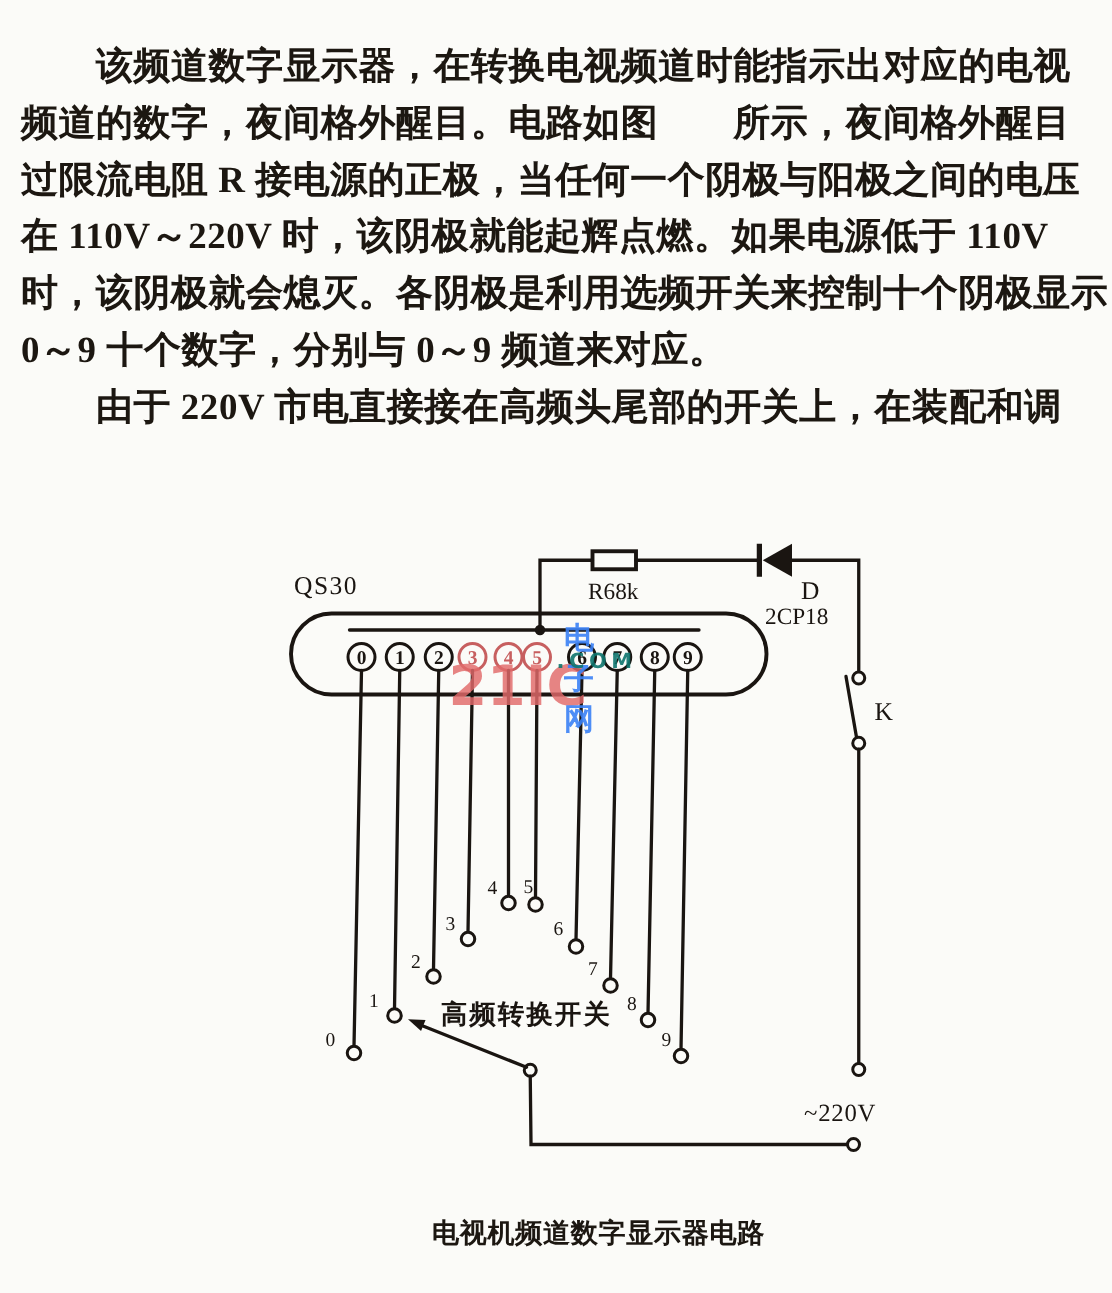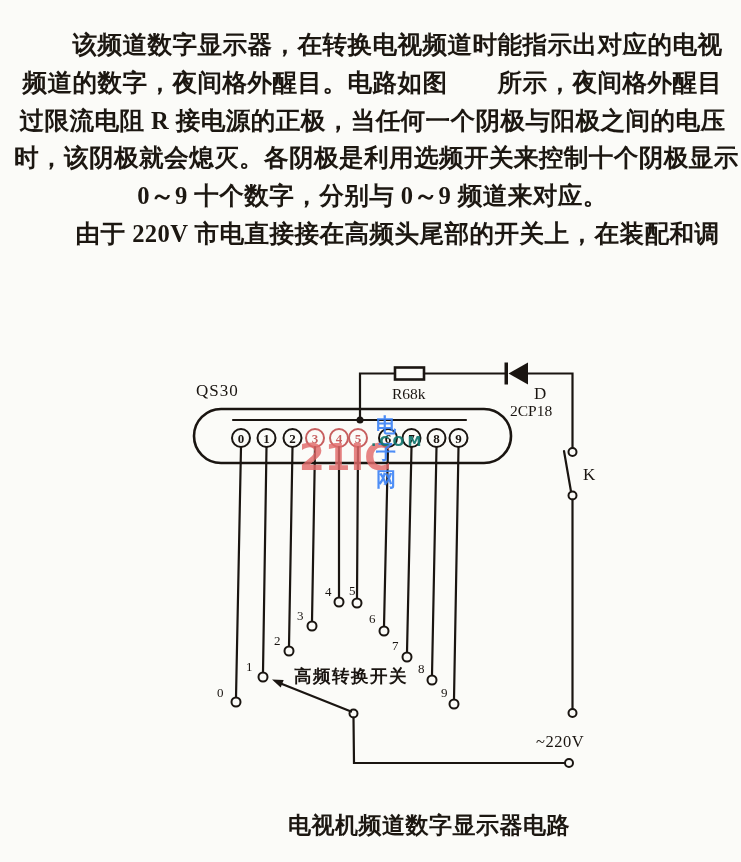--- a/index.html
+++ b/index.html
@@ -8,21 +8,20 @@
     background:#fbfbf8;
     font-family:"Liberation Serif","DejaVu Serif",serif;
     position:relative;overflow:hidden;
   }
   .page{position:absolute;inset:0;}
 
   
   .textblock{
     position:absolute;left:14px;top:26px;right:10px;
     color:#1c1711;
-    text-align:center;
   }
   .tline{
     font-size:24.6px;line-height:37.8px;height:37.8px;
     font-weight:600;white-space:nowrap;
     letter-spacing:0.4px;
   }
   .indent{padding-left:50px;}
 
   
   svg.diagram{position:absolute;left:0;top:0;}
@@ -55,33 +54,34 @@
   }
   .wm-small{
     position:absolute;left:371px;top:433px;
     font-family:"DejaVu Sans","Liberation Sans",sans-serif;
     font-size:14px;font-weight:bold;color:#0f766e;opacity:.9;letter-spacing:3px;
   }
 
   
   .caption{
     position:absolute;left:288px;top:810px;
-    font-size:23px;font-weight:bold;color:#1c1711;
+    font-size:18px;font-weight:bold;color:#1c1711;
     letter-spacing:0.5px;white-space:nowrap;
   }
 </style>
 </head>
 <body>
 
 <div class="page">
 
   <div class="textblock">
     <div class="tline indent">该频道数字显示器，在转换电视频道时能指示出对应的电视</div>
     <div class="tline">频道的数字，夜间格外醒目。电路如图　　所示，夜间格外醒目</div>
     <div class="tline">过限流电阻 R 接电源的正极，当任何一个阴极与阳极之间的电压</div>
+    <div class="tline">在 110V～220V 时，该阴极就能起辉点燃。如果电源低于 110V</div>
     <div class="tline">时，该阴极就会熄灭。各阴极是利用选频开关来控制十个阴极显示</div>
     <div class="tline">0～9 十个数字，分别与 0～9 频道来对应。</div>
     <div class="tline indent">由于 220V 市电直接接在高频头尾部的开关上，在装配和调</div>
   </div>
 
   <svg class="diagram" width="741" height="862" viewBox="0 0 741 862">
 
     <g>
       <rect class="outline" x="194" y="409" width="317" height="54" rx="27" ry="27"></rect>
       <line class="wire" x1="233" y1="420" x2="466" y2="420"></line>

